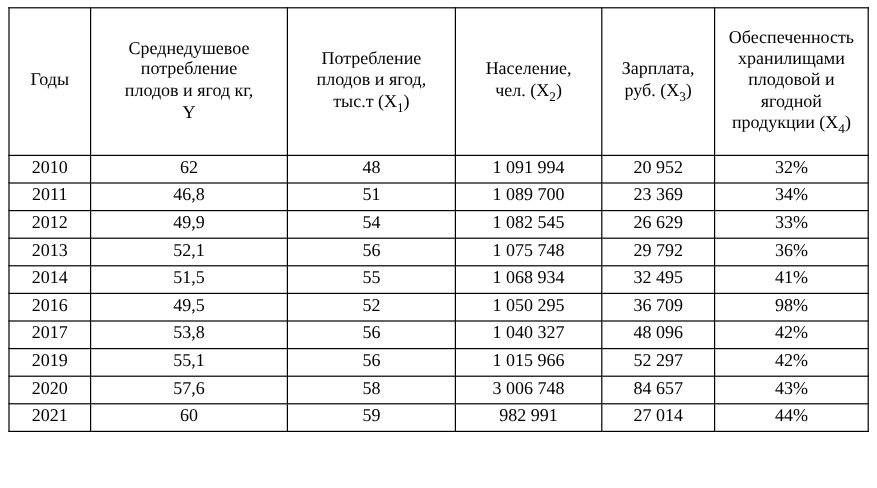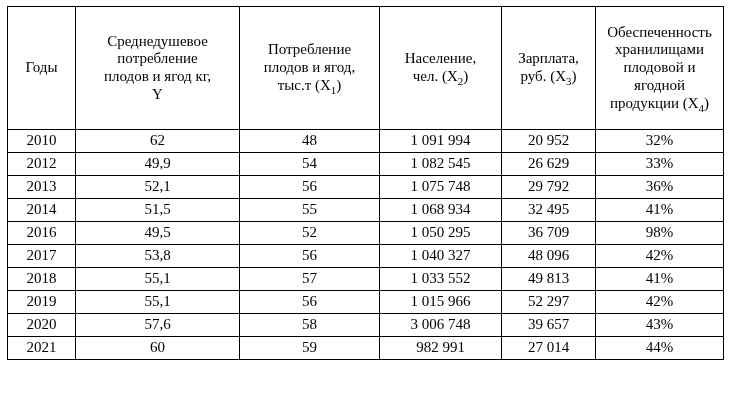--- a/index.html
+++ b/index.html
@@ -106,20 +106,28 @@
     <tbody>
         <tr>
           <td>2010</td>
           <td>62</td>
           <td>48</td>
           <td>1 091 994</td>
           <td>20 952</td>
           <td>32%</td>
         </tr>
         <tr>
+          <td>2011</td>
+          <td>46,8</td>
+          <td>51</td>
+          <td>1 089 700</td>
+          <td>23 369</td>
+          <td>34%</td>
+        </tr>
+        <tr>
           <td>2012</td>
           <td>49,9</td>
           <td>54</td>
           <td>1 082 545</td>
           <td>26 629</td>
           <td>33%</td>
         </tr>
         <tr>
           <td>2013</td>
           <td>52,1</td>
@@ -146,41 +154,33 @@
         </tr>
         <tr>
           <td>2017</td>
           <td>53,8</td>
           <td>56</td>
           <td>1 040 327</td>
           <td>48 096</td>
           <td>42%</td>
         </tr>
         <tr>
-          <td>2018</td>
-          <td>55,1</td>
-          <td>57</td>
-          <td>1 033 552</td>
-          <td>49 813</td>
-          <td>41%</td>
-        </tr>
-        <tr>
           <td>2019</td>
           <td>55,1</td>
           <td>56</td>
           <td>1 015 966</td>
           <td>52 297</td>
           <td>42%</td>
         </tr>
         <tr>
           <td>2020</td>
           <td>57,6</td>
           <td>58</td>
           <td>3 006 748</td>
-          <td>39 657</td>
+          <td>84 657</td>
           <td>43%</td>
         </tr>
         <tr>
           <td>2021</td>
           <td>60</td>
           <td>59</td>
           <td>982 991</td>
           <td>27 014</td>
           <td>44%</td>
         </tr>

